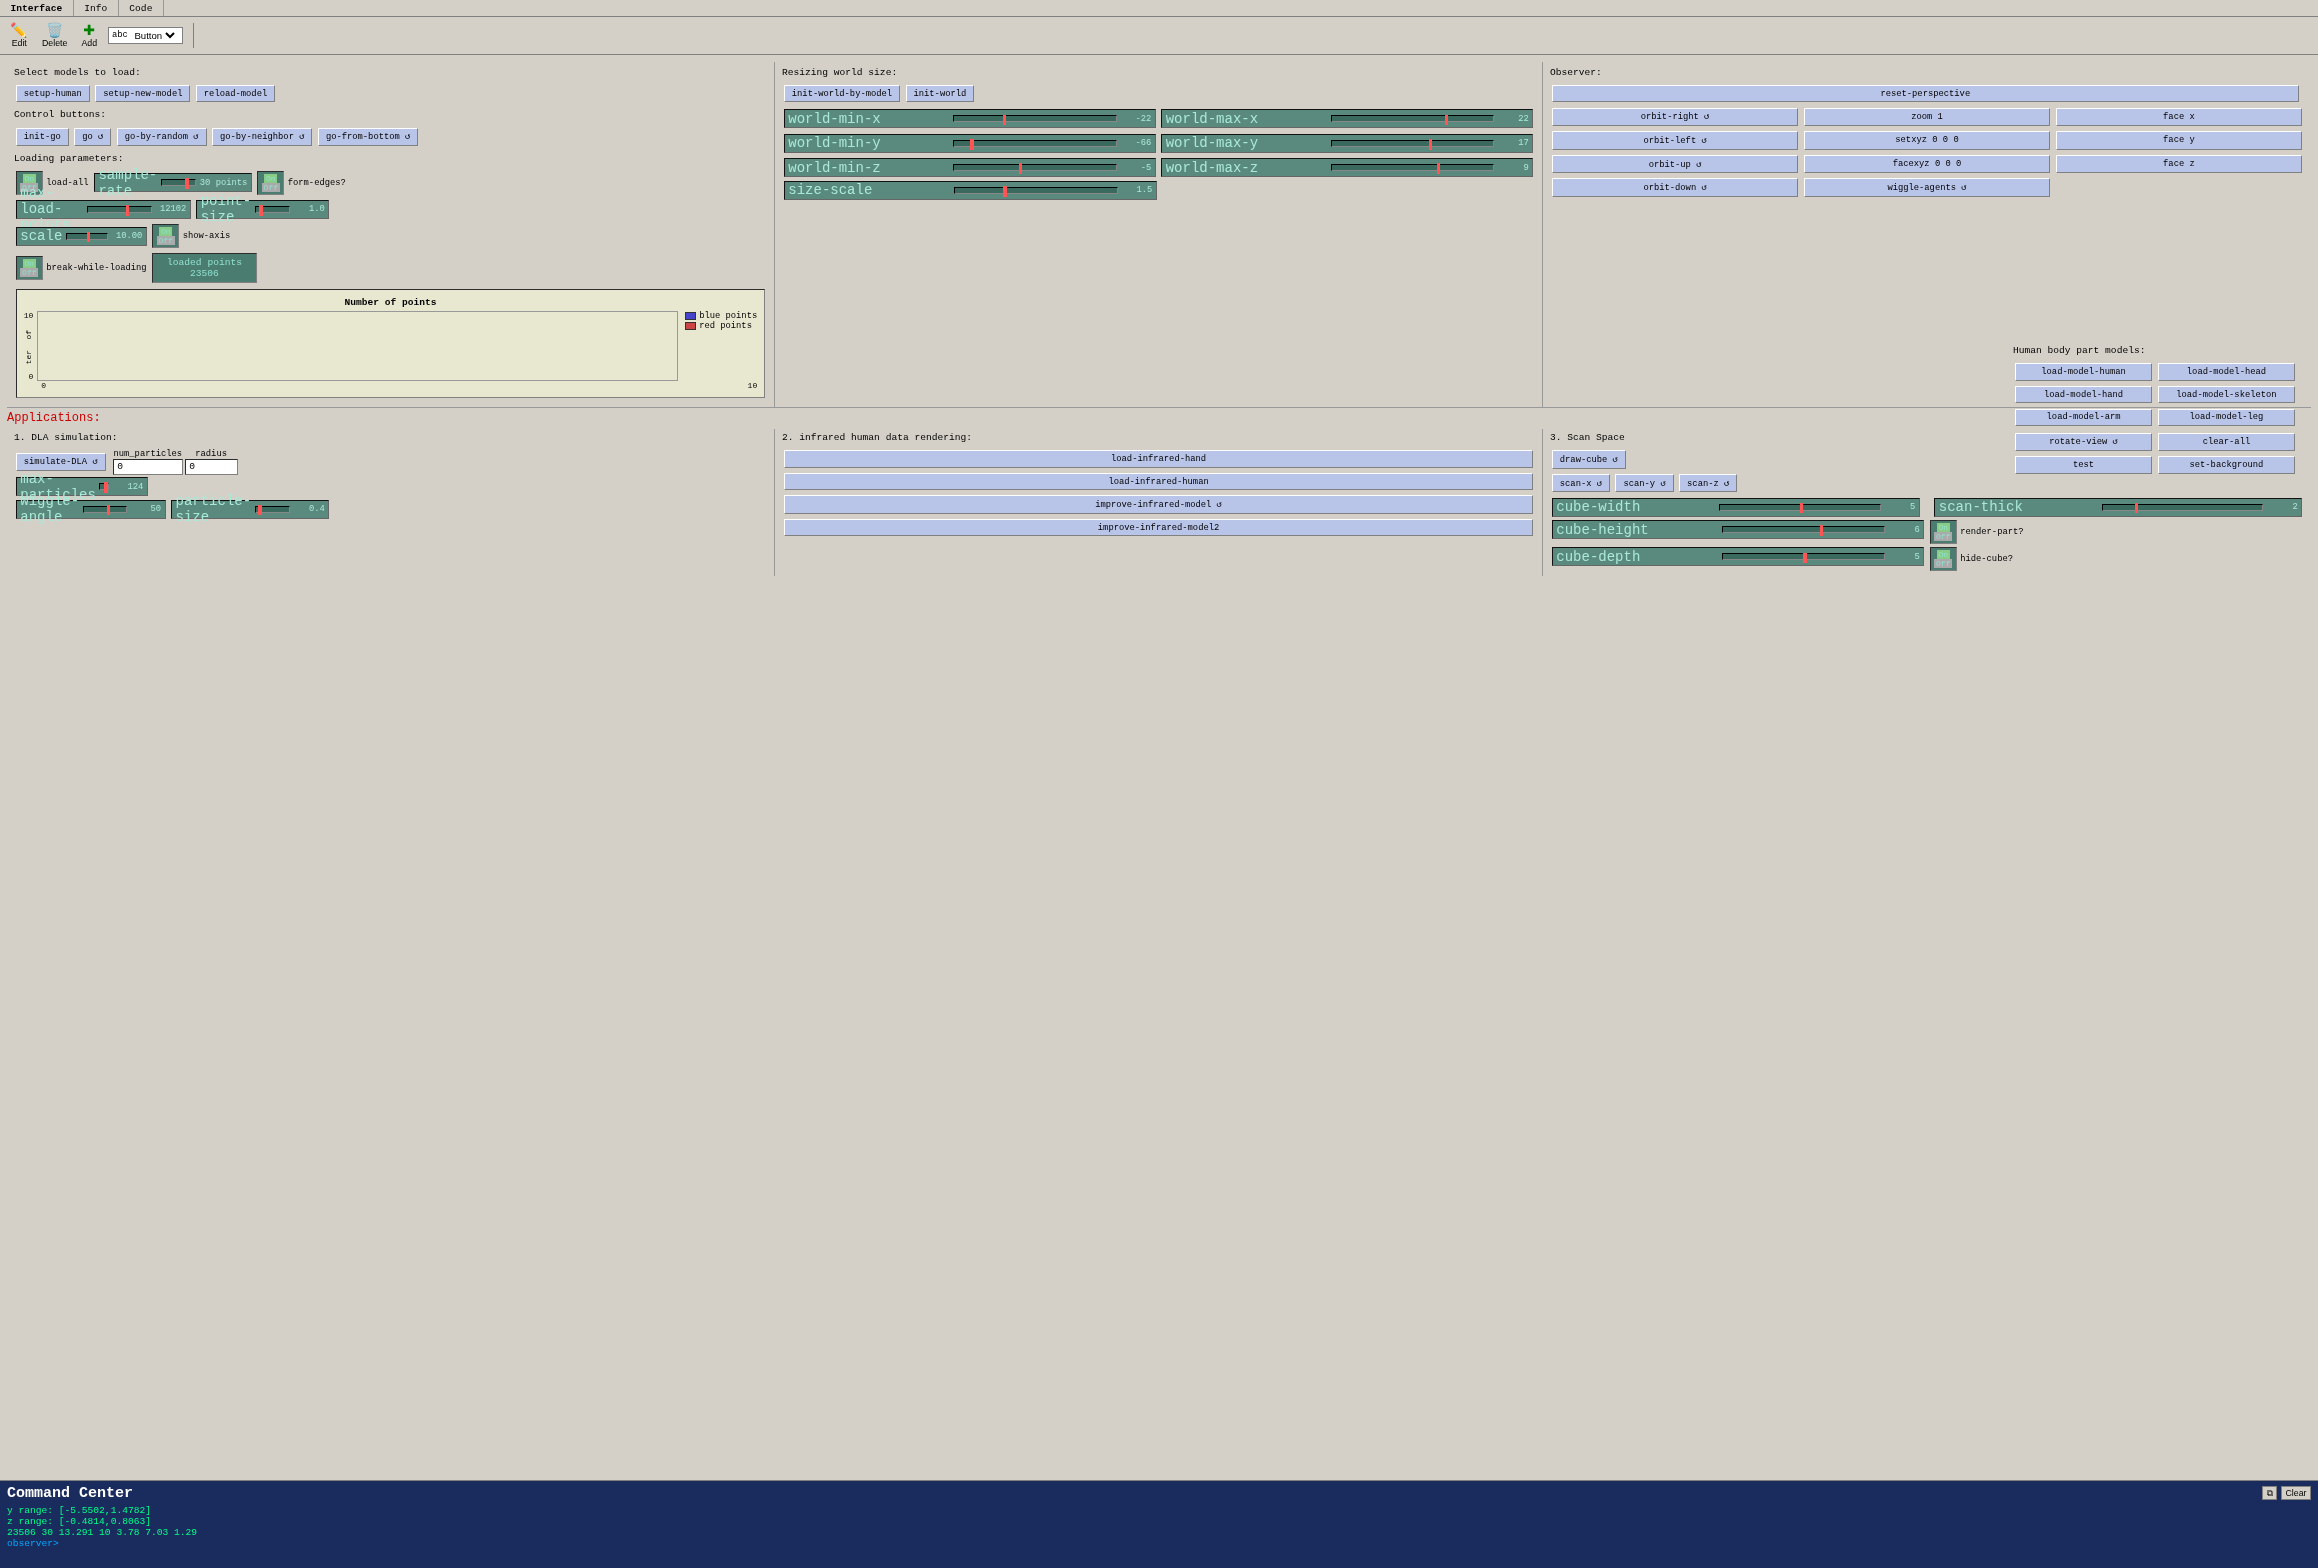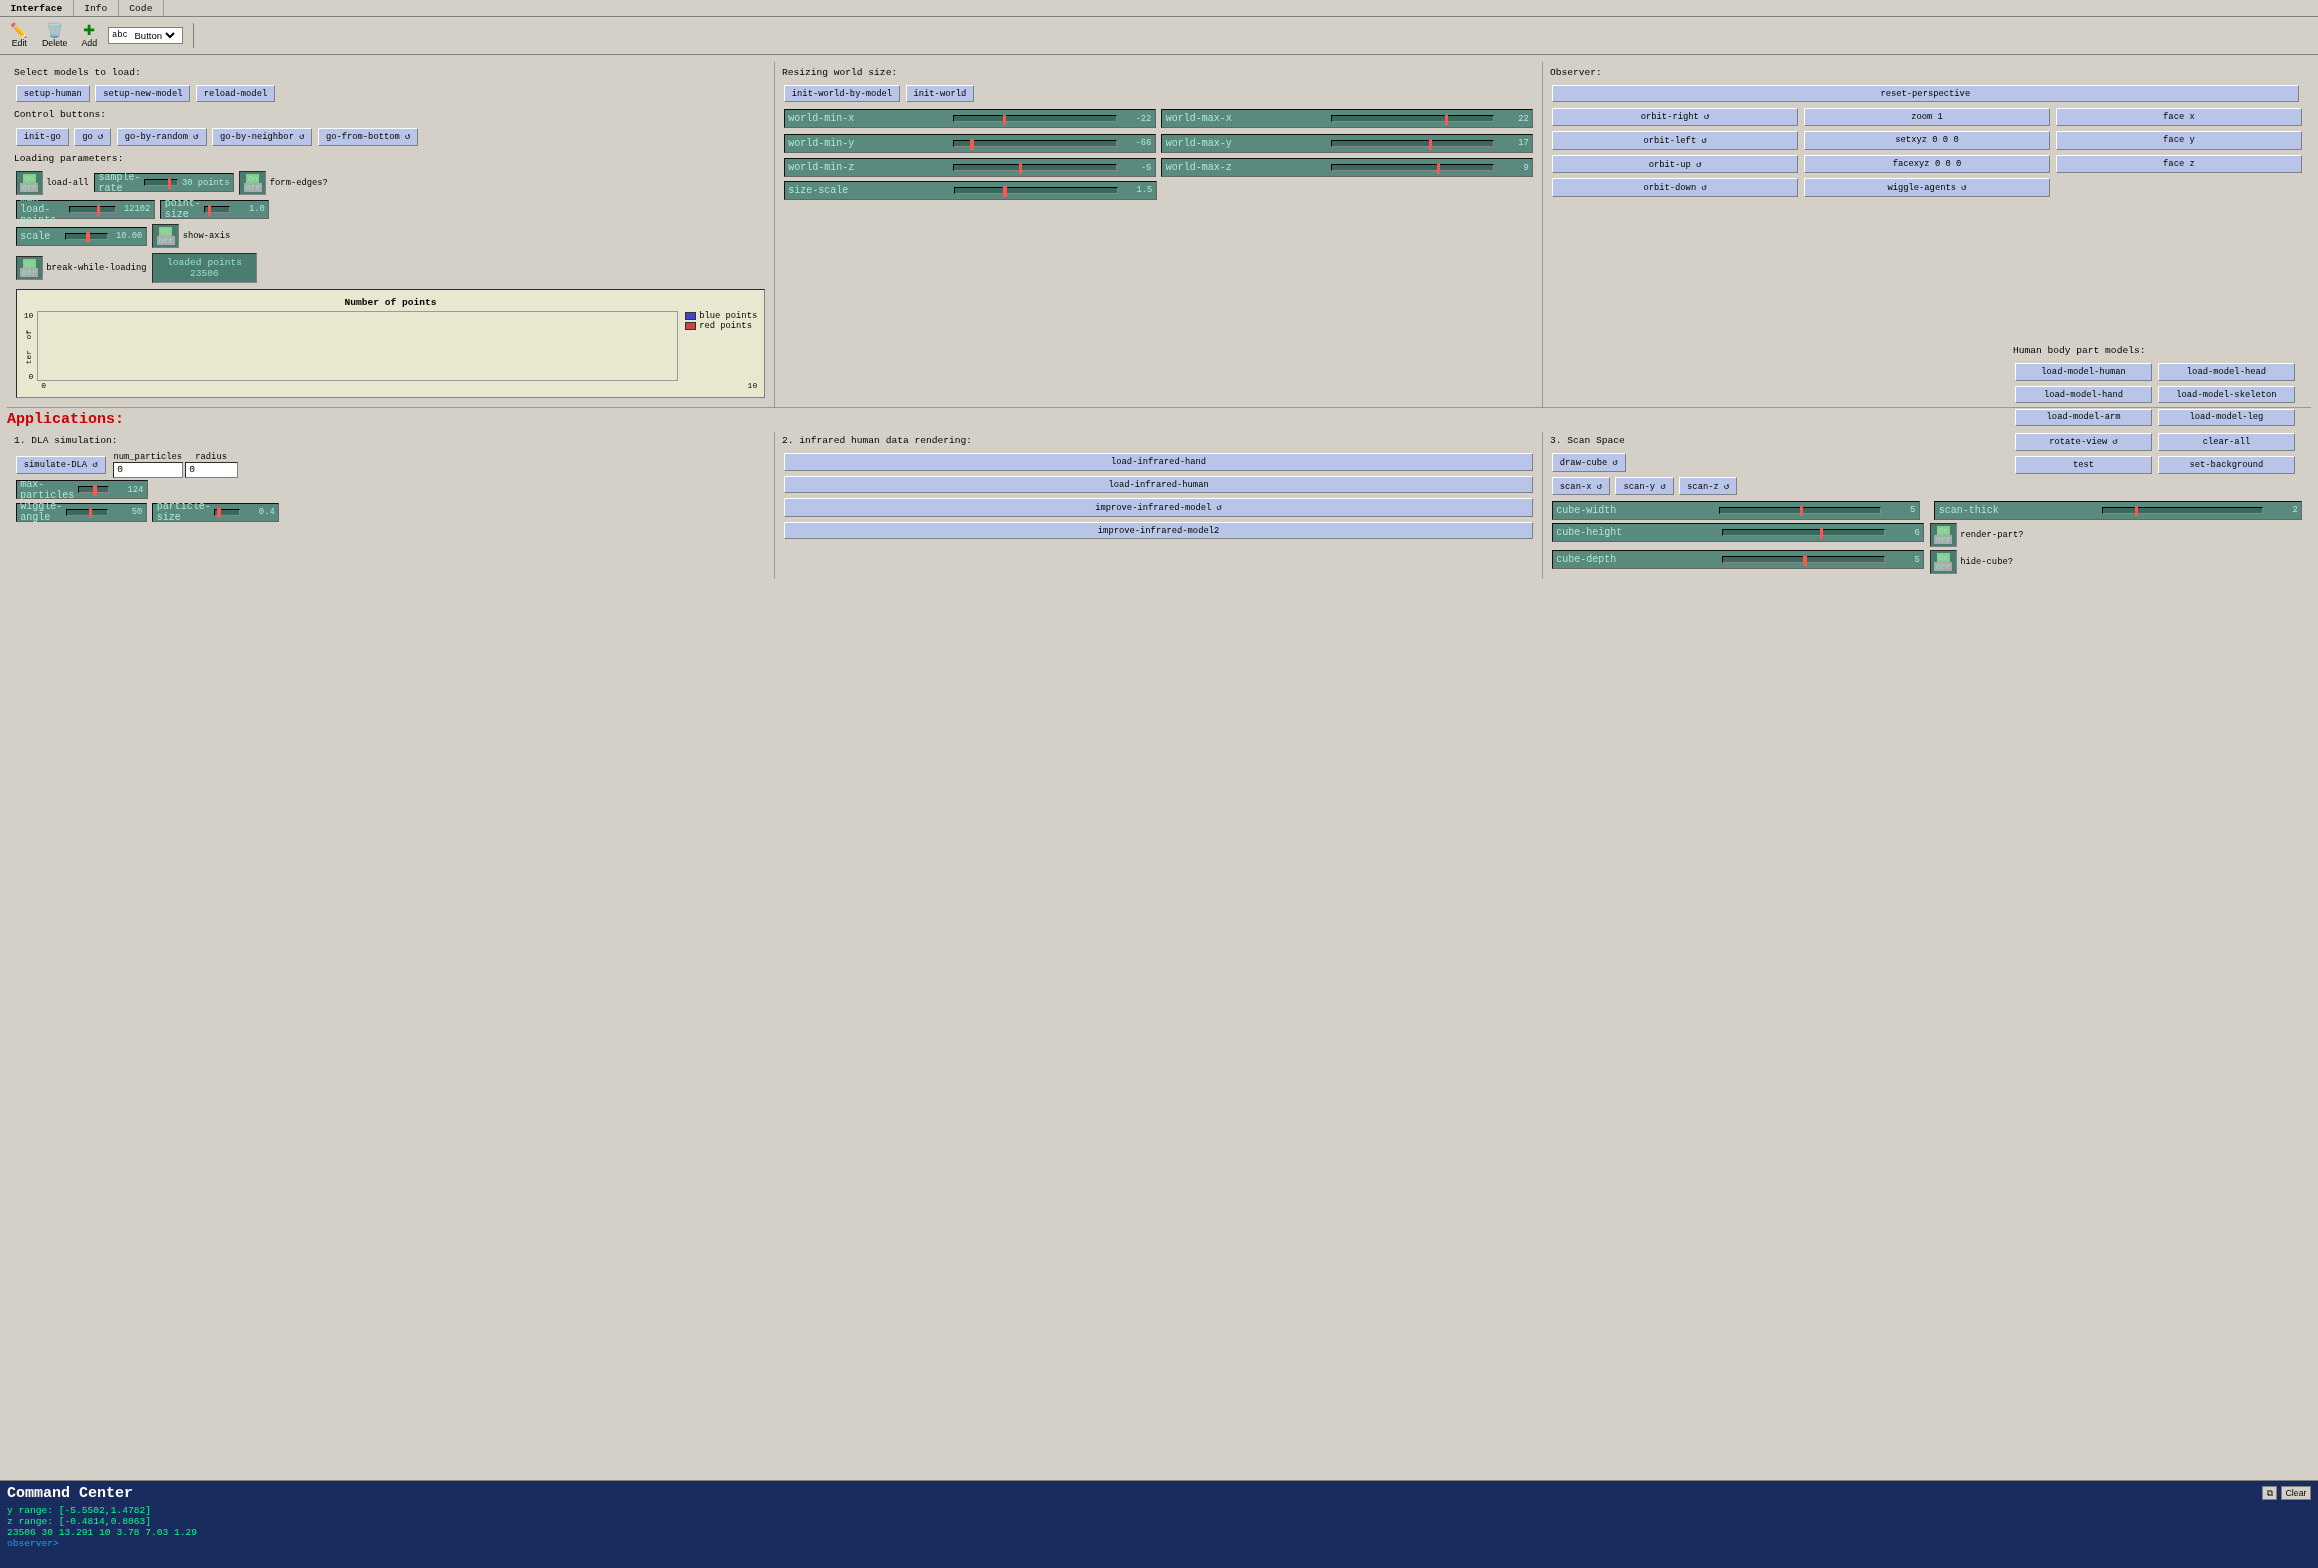--- a/index.html
+++ b/index.html
@@ -37,42 +37,42 @@
     .toggle-label { color: #000; font-size: 8.8px; margin-left: 3.5px; }
 
     
     .monitor { border: 1.8px inset #808080; background: #4a7c6f; padding: 3px 7px; margin: 1.8px; color: #90e0d0; font-size: 9.6px; min-width: 105px; text-align: center; }
 
     
     .chart-container { border: 1.8px inset #808080; background: #e8e8d0; margin: 3.5px 1.8px; padding: 7px; position: relative; }
     .chart-title { text-align: center; font-size: 9.6px; font-weight: bold; margin-bottom: 3.5px; }
     .legend-item { display: flex; align-items: center; gap: 3.5px; }
     .legend-color { width: 10.5px; height: 8.8px; border: 0.9px solid #333; }
-    .app-title { color: #cc0000; font-size: 15px; font-weight: bold; margin-bottom: 3.5px; }
+    .app-title { color: #cc0000; font-size: 12px; font-weight: normal; margin-bottom: 3.5px; }
 
     
     .ui-input { border: 1.8px inset #808080; background: #fff; padding: 1.8px 3.5px; font-size: 9.6px; font-family: 'Courier New', monospace; width: 70px; }
 
     
     .command-center { background: #1a2b5e; border-top: 1.8px solid #808080; padding: 3.5px 7px; min-height: 88px; }
     .command-header { display: flex; justify-content: space-between; align-items: center; margin-bottom: 3.5px; }
     .command-title { color: #ffffff; font-size: 15px; font-weight: bold; }
     .command-icons { display: flex; gap: 3.5px; }
     .command-icon-btn { background: #d4d0c8; border: 0.9px solid #808080; padding: 0.9px 3.5px; font-size: 8.8px; cursor: pointer; }
     .command-output { color: #00ff88; font-size: 9.6px; font-family: 'Courier New', monospace; }
     .command-prompt { color: #00aaff; font-size: 9.6px; font-family: 'Courier New', monospace; }
     .command-input-line { display: flex; align-items: center; }
 
     
     .row { display: flex; align-items: center; flex-wrap: wrap; gap: 1.8px; margin: 1.8px 0; }
     .col { display: flex; flex-direction: column; }
     
     
     .slider-widget { border: 1.8px inset #666; background: #5a8a7d; display: flex; align-items: center; padding: 0.9px 3.5px; margin: 1.8px; min-width: 114px; height: 19px; }
-    .sw-label { color: #aae8d8; font-size: 10px; flex: 1; }
+    .sw-label { color: #aae8d8; font-size: 14px; flex: 1; }
     .sw-val { color: #aae8d8; font-size: 8.8px; min-width: 31px; text-align: right; }
     .sw-track { flex: 1; height: 7px; background: #3a6a5d; margin: 0 3.5px; position: relative; border: 0.9px inset #333; }
     .sw-handle { position: absolute; top: -1.8px; height: 10.5px; width: 3.5px; background: #ff5555; }
 
     .btn-row { display: flex; flex-wrap: wrap; gap: 1.8px; margin: 1.8px 0; }
   </style>
 </head>
 <body>
 
 <div class="tabbar">

